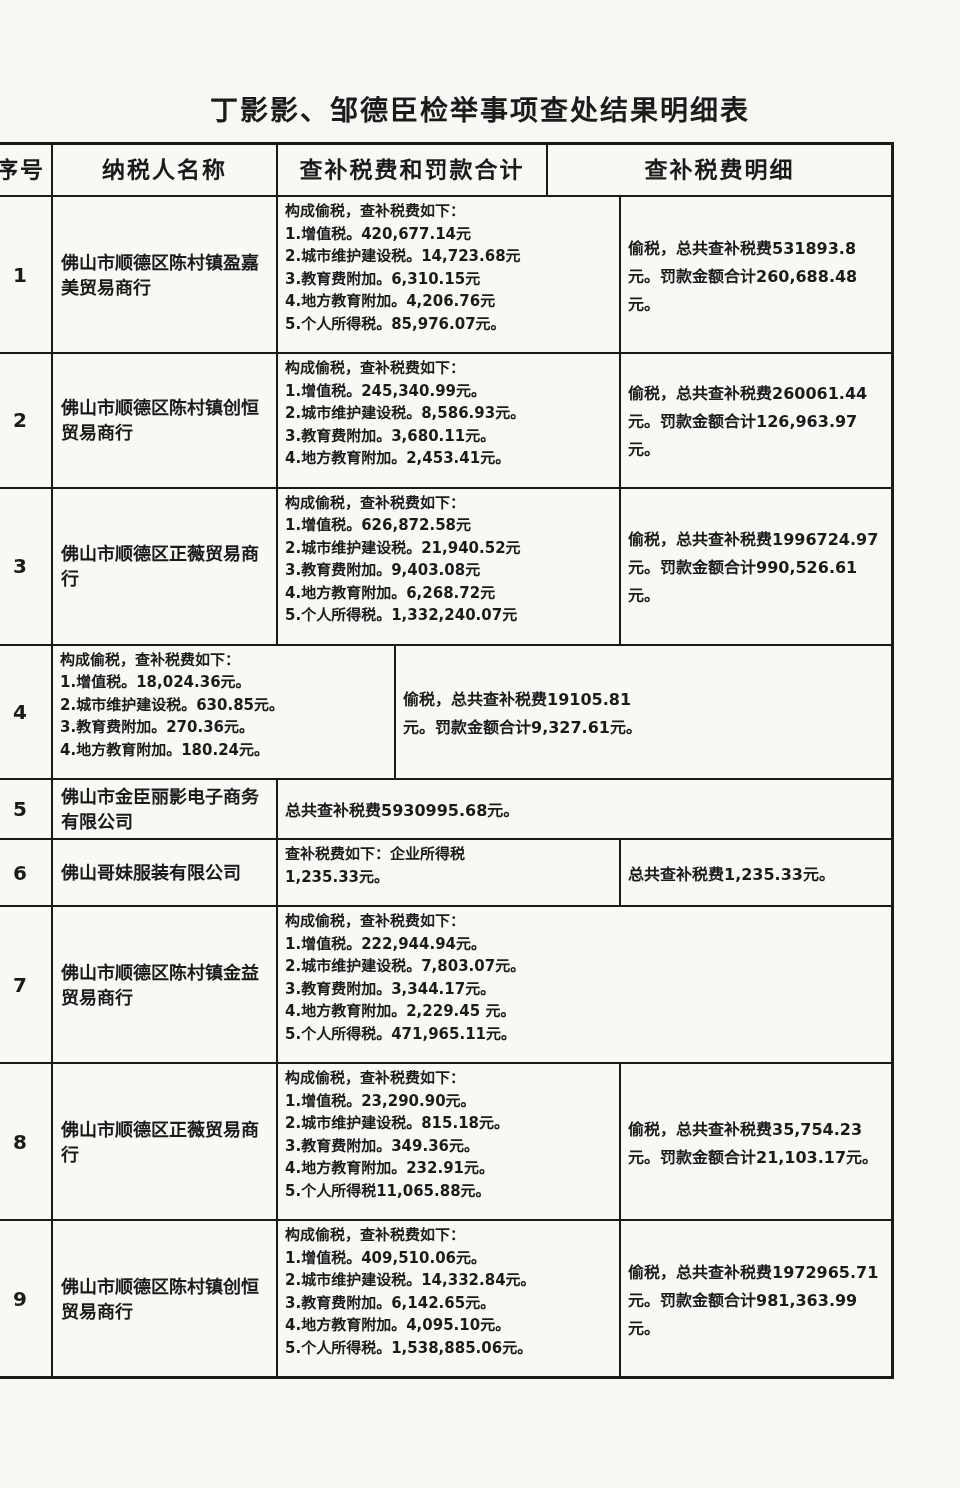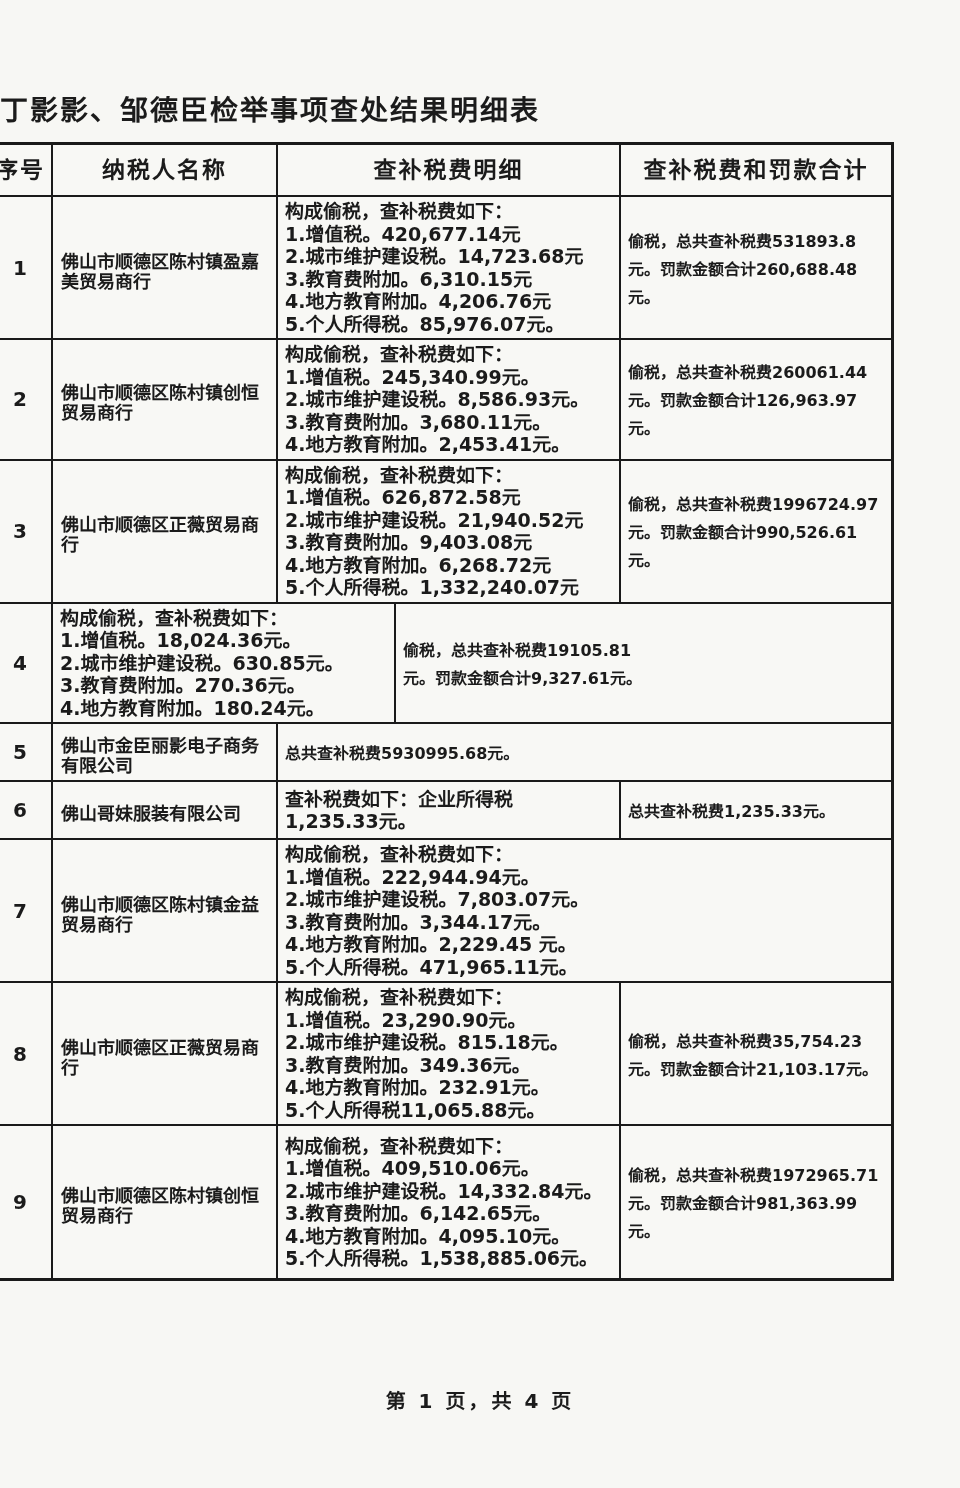--- a/index.html
+++ b/index.html
@@ -6,21 +6,21 @@
   body{
     width:960px;height:1488px;
     background:#f7f7f4;
     font-family:"DejaVu Sans", sans-serif;
     color:#1b1b1b;
     overflow:hidden;
   }
   .page{position:relative;width:960px;height:1488px;}
   .doc-title{
     margin:88px 0 14px 0;
-    text-align:left;
+    text-align:center;
     font-size:28px;
     font-weight:bold;
     letter-spacing:2px;
   }
   .table{
     position:relative;
     margin-left:-14px;
     width:902px;
     border:3px solid #1a1a1a;
     background:#f8f8f5;
@@ -33,22 +33,22 @@
   .cell{
     border-right:2px solid #1a1a1a;
     box-sizing:border-box;
     display:flex;
     flex-direction:column;
     justify-content:center;
     font-weight:bold;
   }
   .cell:last-child{border-right:none;}
   .c-no{width:64px;align-items:center;font-size:20px;}
-  .c-name{width:225px;padding:12px 6px 4px 8px;font-size:18px;line-height:20px;}
-  .c-detail{width:343px;padding:3px 4px 3px 7px;font-size:19px;line-height:22.5px;white-space:pre-line;}
+  .c-name{width:225px;padding:4px 6px 4px 8px;font-size:18px;line-height:25px;}
+  .c-detail{width:343px;padding:3px 4px 17px 7px;font-size:15px;line-height:22.5px;white-space:pre-line;}
   .c-total{width:270px;padding:8px 5px 4px 7px;font-size:16px;line-height:28px;}
   .thead .cell{
     justify-content:center;
     align-items:center;
     font-size:23px;
     letter-spacing:2px;
     padding:0;
     height:50px;
     line-height:50px;
     white-space:nowrap;
@@ -67,22 +67,22 @@
 <body>
 
 <div class="page">
 
   <div class="doc-title">丁影影、邹德臣检举事项查处结果明细表</div>
 
   <div class="table">
     <div class="trow thead">
       <div class="cell c-no">序号</div>
       <div class="cell c-name">纳税人名称</div>
+      <div class="cell c-total">查补税费和罚款合计</div>
       <div class="cell c-detail">查补税费明细</div>
-      <div class="cell c-total">查补税费和罚款合计</div>
     </div>
     <div class="tbody">
   <div class="trow">
     <div class="cell c-no">1</div>
     <div class="cell c-name">佛山市顺德区陈村镇盈嘉美贸易商行</div>
     <div class="cell c-detail">构成偷税，查补税费如下：
 1.增值税。420,677.14元
 2.城市维护建设税。14,723.68元
 3.教育费附加。6,310.15元
 4.地方教育附加。4,206.76元

